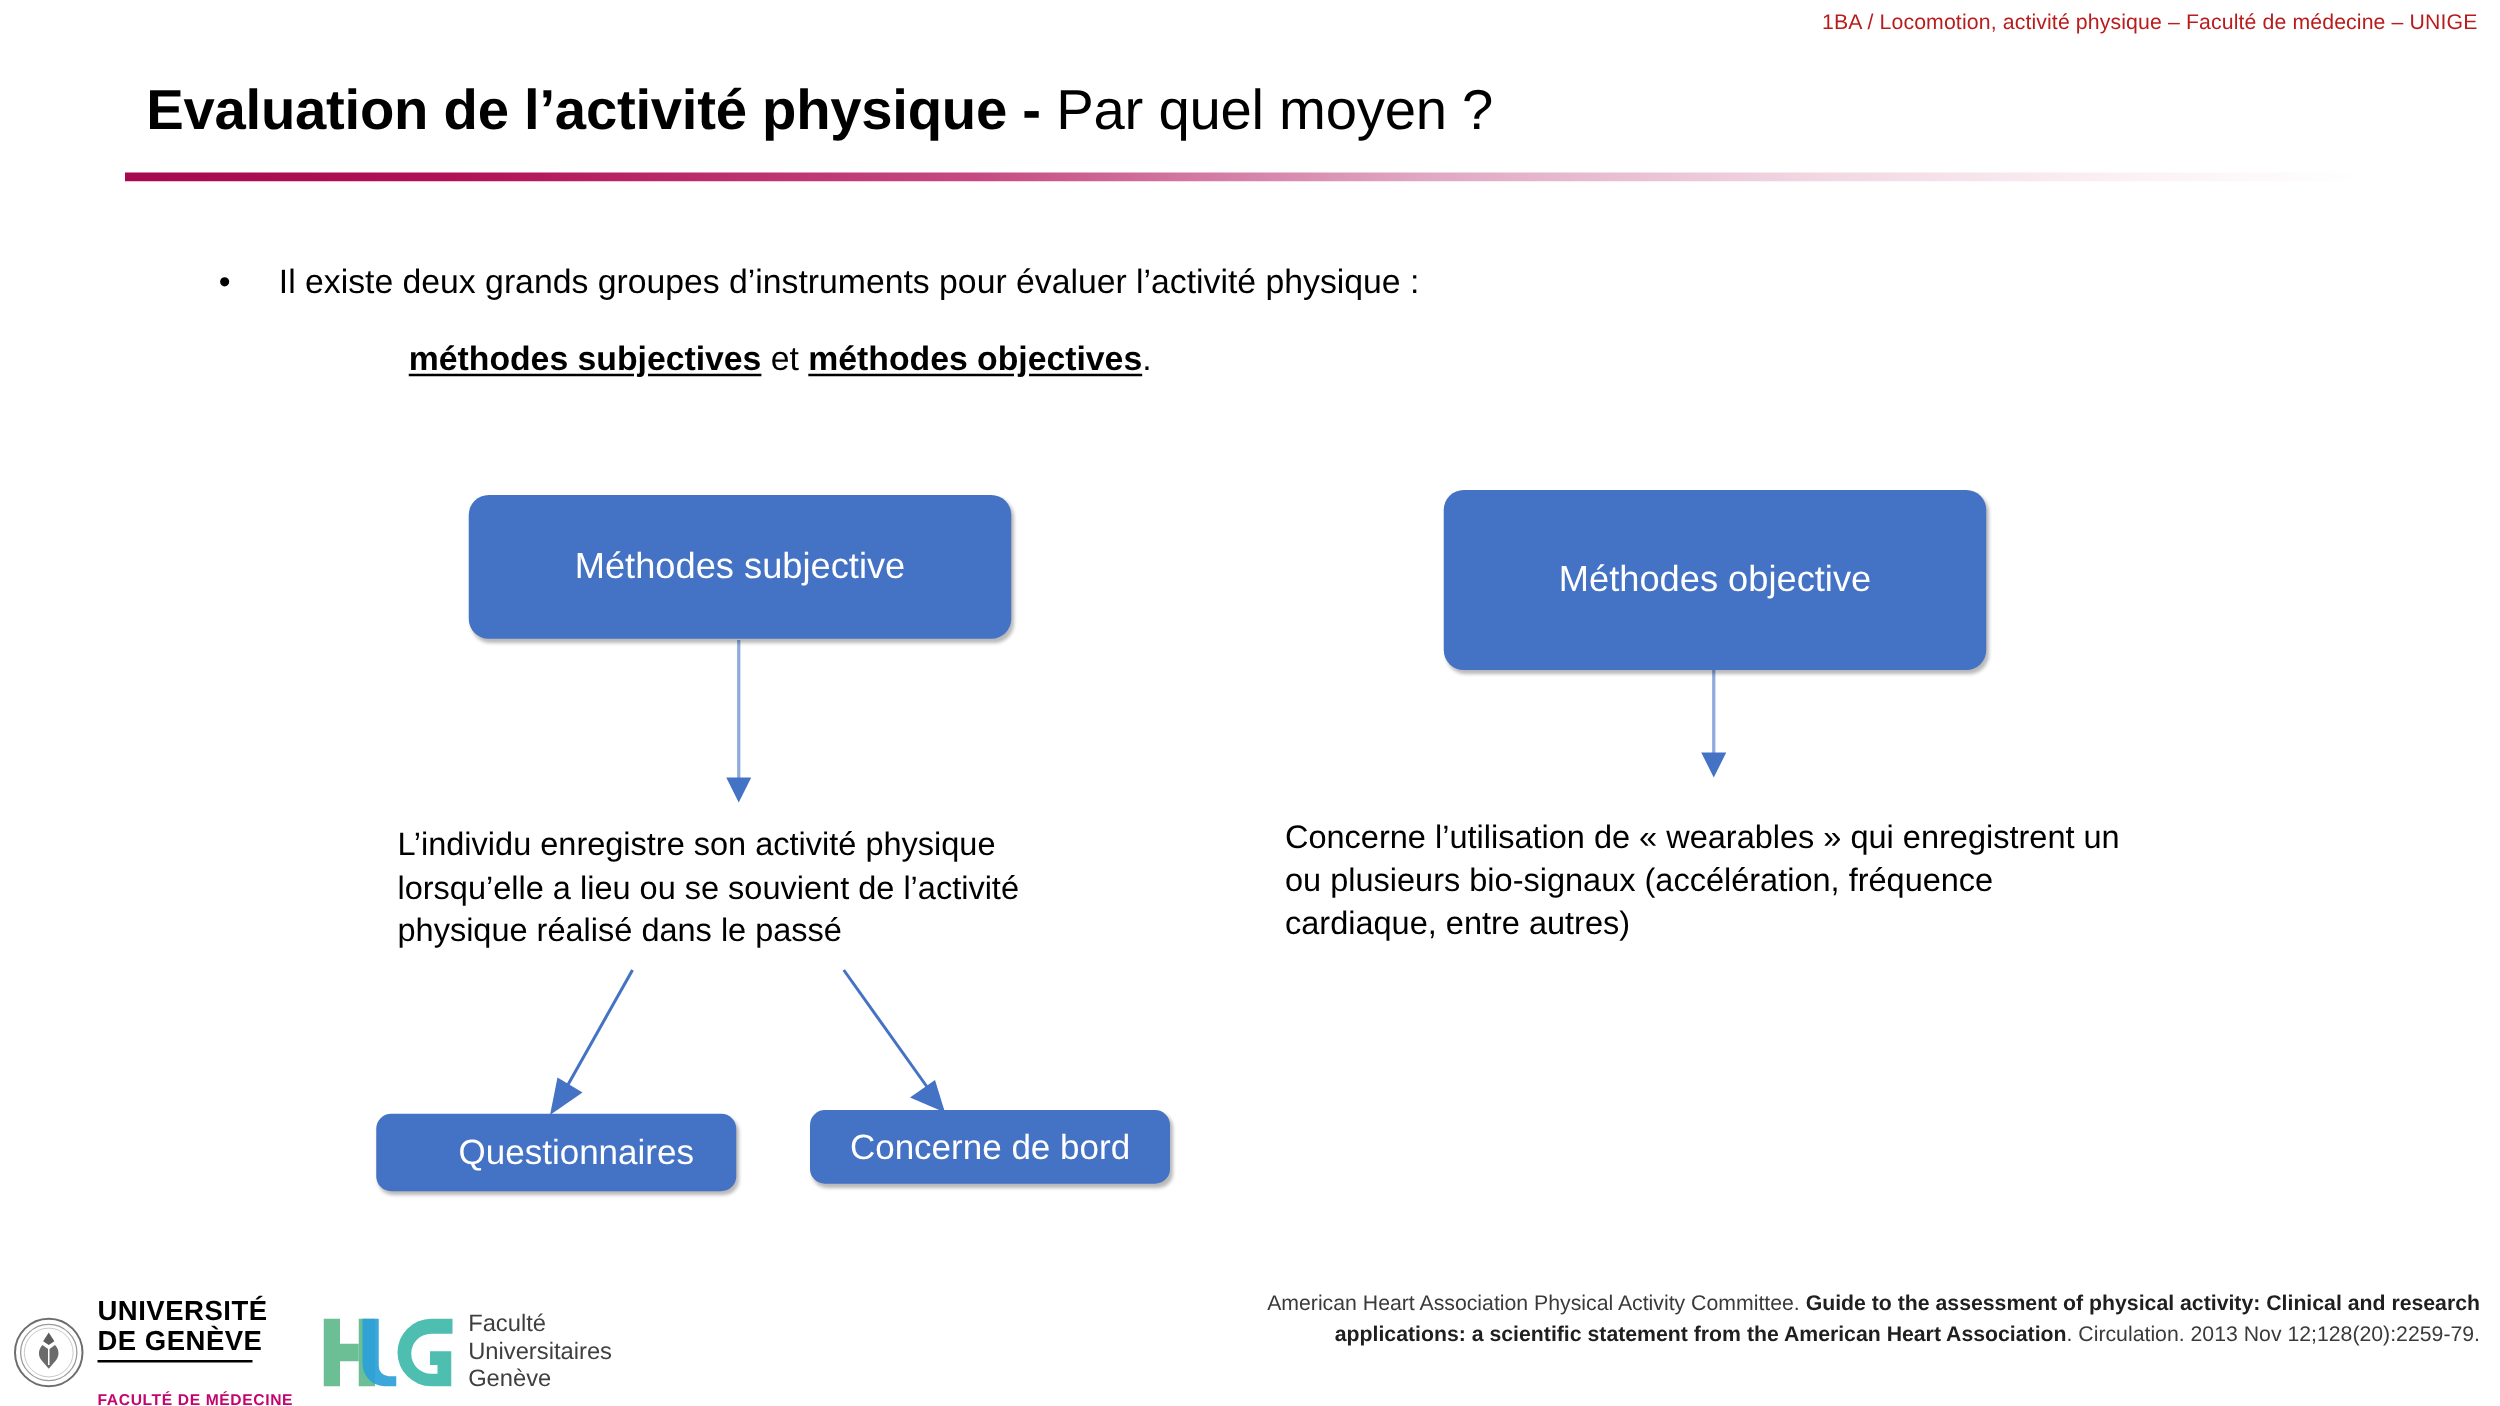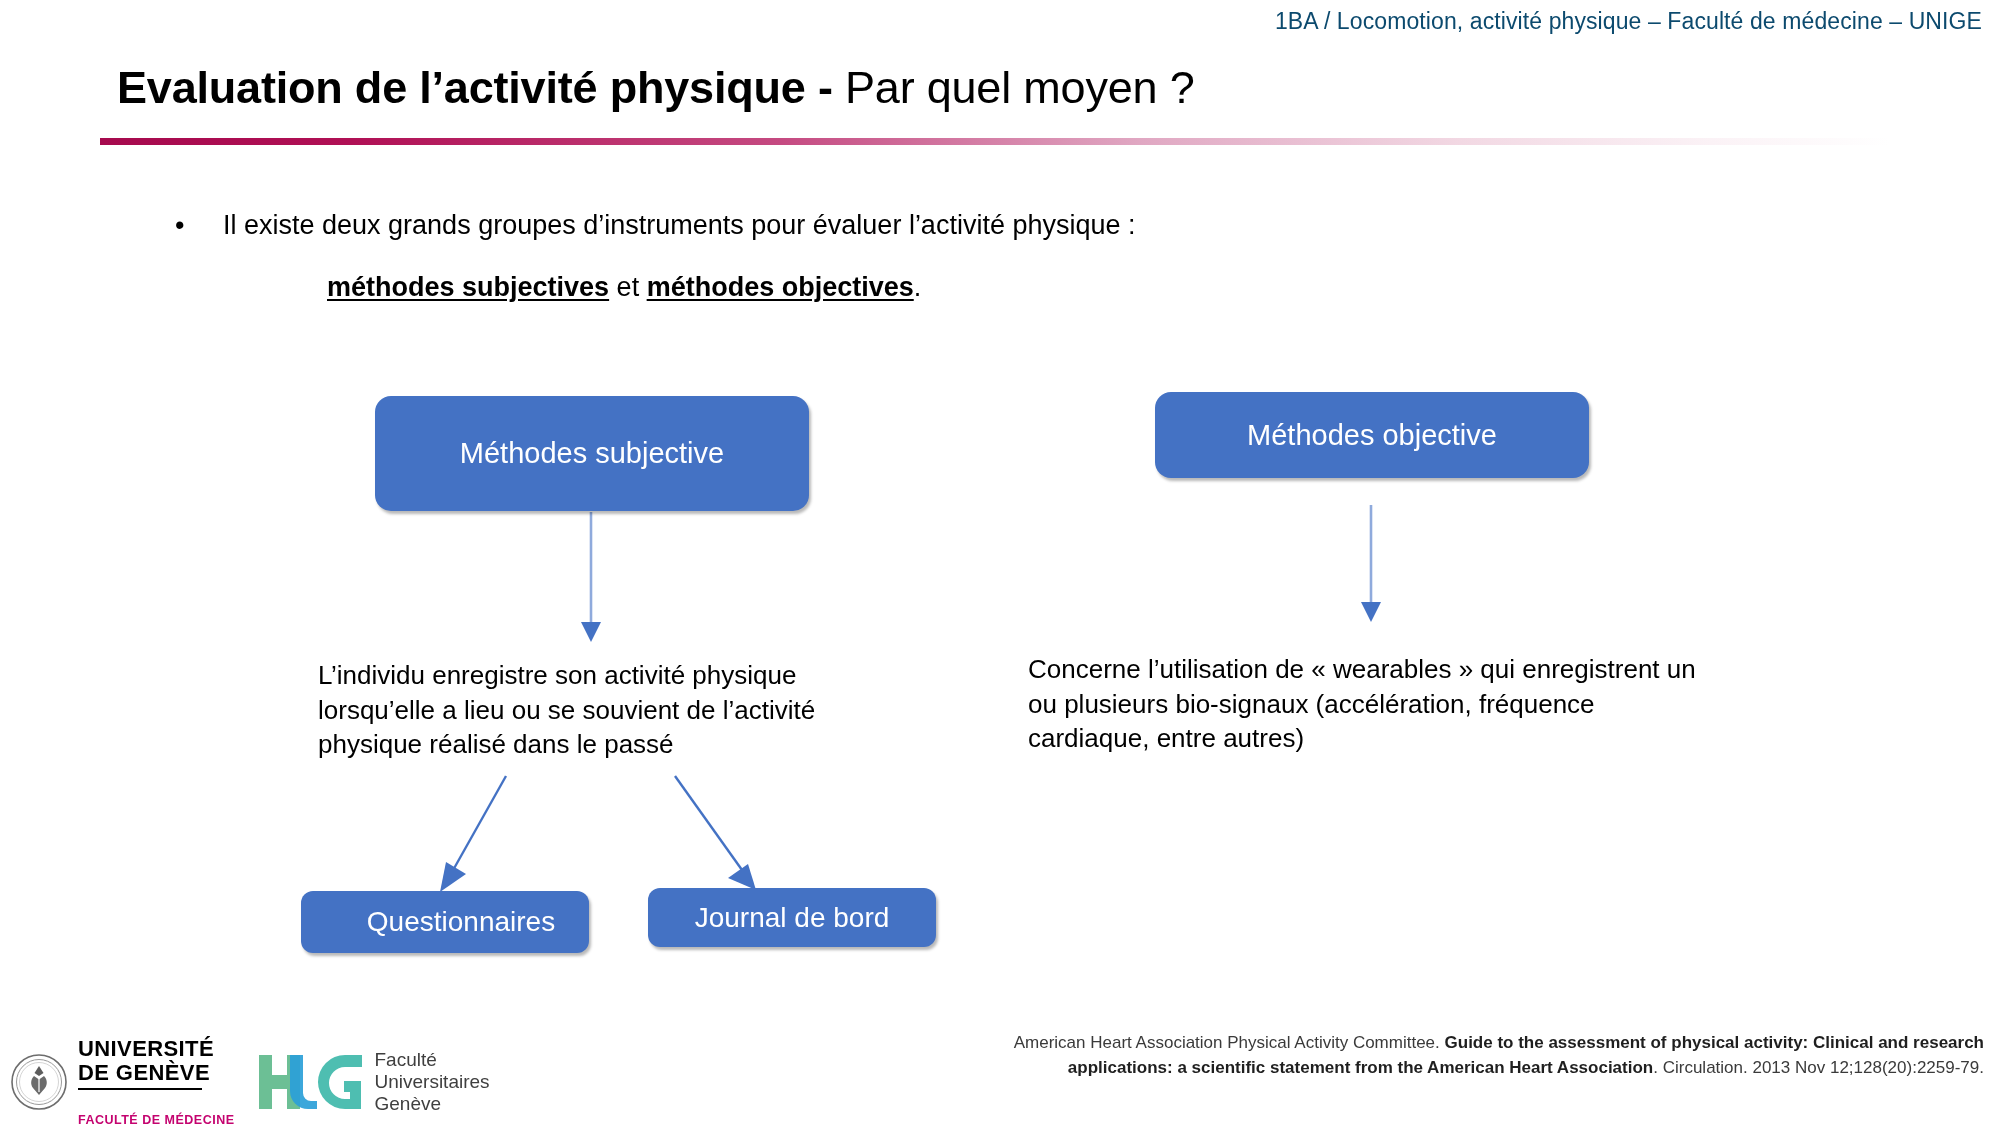--- a/index.html
+++ b/index.html
@@ -17,22 +17,22 @@
     width: 2000px;
     height: 1125px;
     background: #ffffff;
   }
 
   
   .header-line {
     position: absolute;
     top: 8px;
     right: 18px;
-    font-size: 23px;
-    color: #0c4a6e;
+    font-size: 17px;
+    color: #b91c1c;
     letter-spacing: 0.1px;
     white-space: nowrap;
   }
 
   
   .title {
     position: absolute;
     left: 117px;
     top: 62px;
     font-size: 45px;
@@ -113,21 +113,21 @@
   #box-subjective {
     left: 375px;
     top: 396px;
     width: 434px;
     height: 115px;
   }
   #box-objective {
     left: 1155px;
     top: 392px;
     width: 434px;
-    height: 86px;
+    height: 144px;
   }
   #box-questionnaires {
     left: 301px;
     top: 891px;
     width: 288px;
     height: 62px;
     border-radius: 12px;
     font-size: 28px;
     padding-left: 32px;
   }
@@ -261,21 +261,21 @@
       <polygon points="756,890 728,878 748,864" fill="#4472c4"></polygon>
     </g>
   </svg>
 
   <div class="box" id="box-subjective">Méthodes subjective</div>
 
   <div class="box" id="box-objective">Méthodes objective</div>
 
   <div class="box" id="box-questionnaires">Questionnaires</div>
 
-  <div class="box" id="box-journal">Journal de bord</div>
+  <div class="box" id="box-journal">Concerne de bord</div>
 
   <div class="para" id="para-subjective">L’individu enregistre son activité physique lorsqu’elle a lieu ou se souvient de l’activité physique réalisé dans le passé</div>
 
   <div class="para" id="para-objective">Concerne l’utilisation de « wearables » qui enregistrent un ou plusieurs bio-signaux (accélération, fréquence cardiaque, entre autres)</div>
 
   <div class="citation"><span>American Heart Association Physical Activity Committee. </span><span class="b">Guide to the assessment of physical activity: Clinical and research applications: a scientific statement from the American Heart Association</span><span>. Circulation. 2013 Nov 12;128(20):2259-79.</span></div>
 
   <div id="logos">
 
     <div class="unige-wrap">

